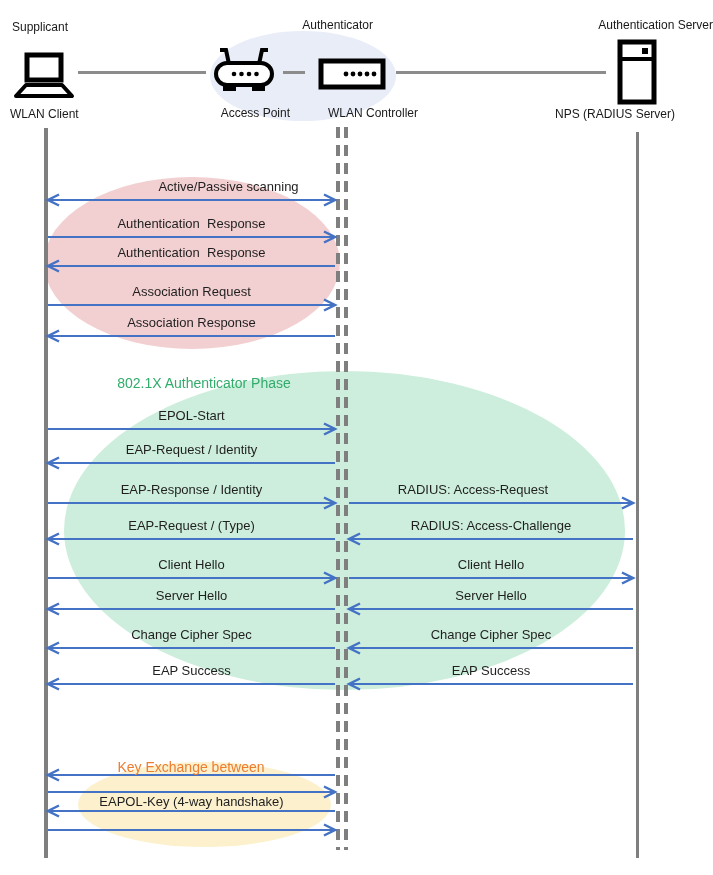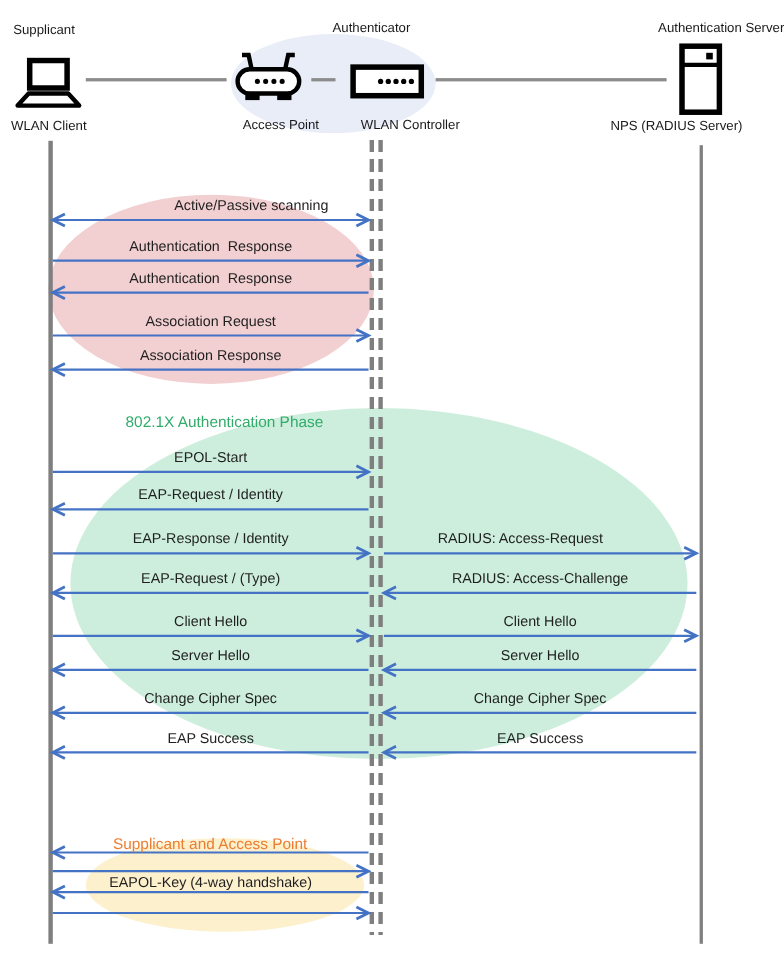--- a/index.html
+++ b/index.html
@@ -88,23 +88,23 @@
     <rect x="3" y="3" width="34" height="60" fill="#ffffff" stroke="#000000" stroke-width="5"></rect>
     <line x1="3" y1="20" x2="37" y2="20" stroke="#000000" stroke-width="4"></line>
     <rect x="25" y="9" width="6" height="6" fill="#000000"></rect>
   </svg>
 
   <div class="hdr-label" style="left:10px; top:107px;">WLAN Client</div>
   <div class="hdr-label center" style="left:196px; top:106px; width:94px;">Access Point</div>
   <div class="hdr-label center" style="left:308px; top:106px; width:110px;">WLAN Controller</div>
   <div class="hdr-label center" style="left:530px; top:107px; width:145px;">NPS (RADIUS Server)</div>
 
-  <div class="phase-title phase2">802.1X Authentication Phase</div>
+  <div class="phase-title phase2">802.1X Authenticator Phase</div>
   <div class="phase-title phase3">
-    <div>Supplicant and Access Point</div>
+    <div>Key Exchange between</div>
   </div>
 
   <svg class="arrows" width="713" height="875" viewBox="0 0 713 875">
       <g>
         <line x1="48" y1="200" x2="335" y2="200" stroke="#4472C4" stroke-width="2"></line>
         <polyline points="324,194.5 335,200 324,205.5" fill="none" stroke="#4472C4" stroke-width="2.5"></polyline>
         <polyline points="59,194.5 48,200 59,205.5" fill="none" stroke="#4472C4" stroke-width="2.5"></polyline>
       </g>
       <g>
         <line x1="48" y1="237" x2="335" y2="237" stroke="#4472C4" stroke-width="2"></line>

